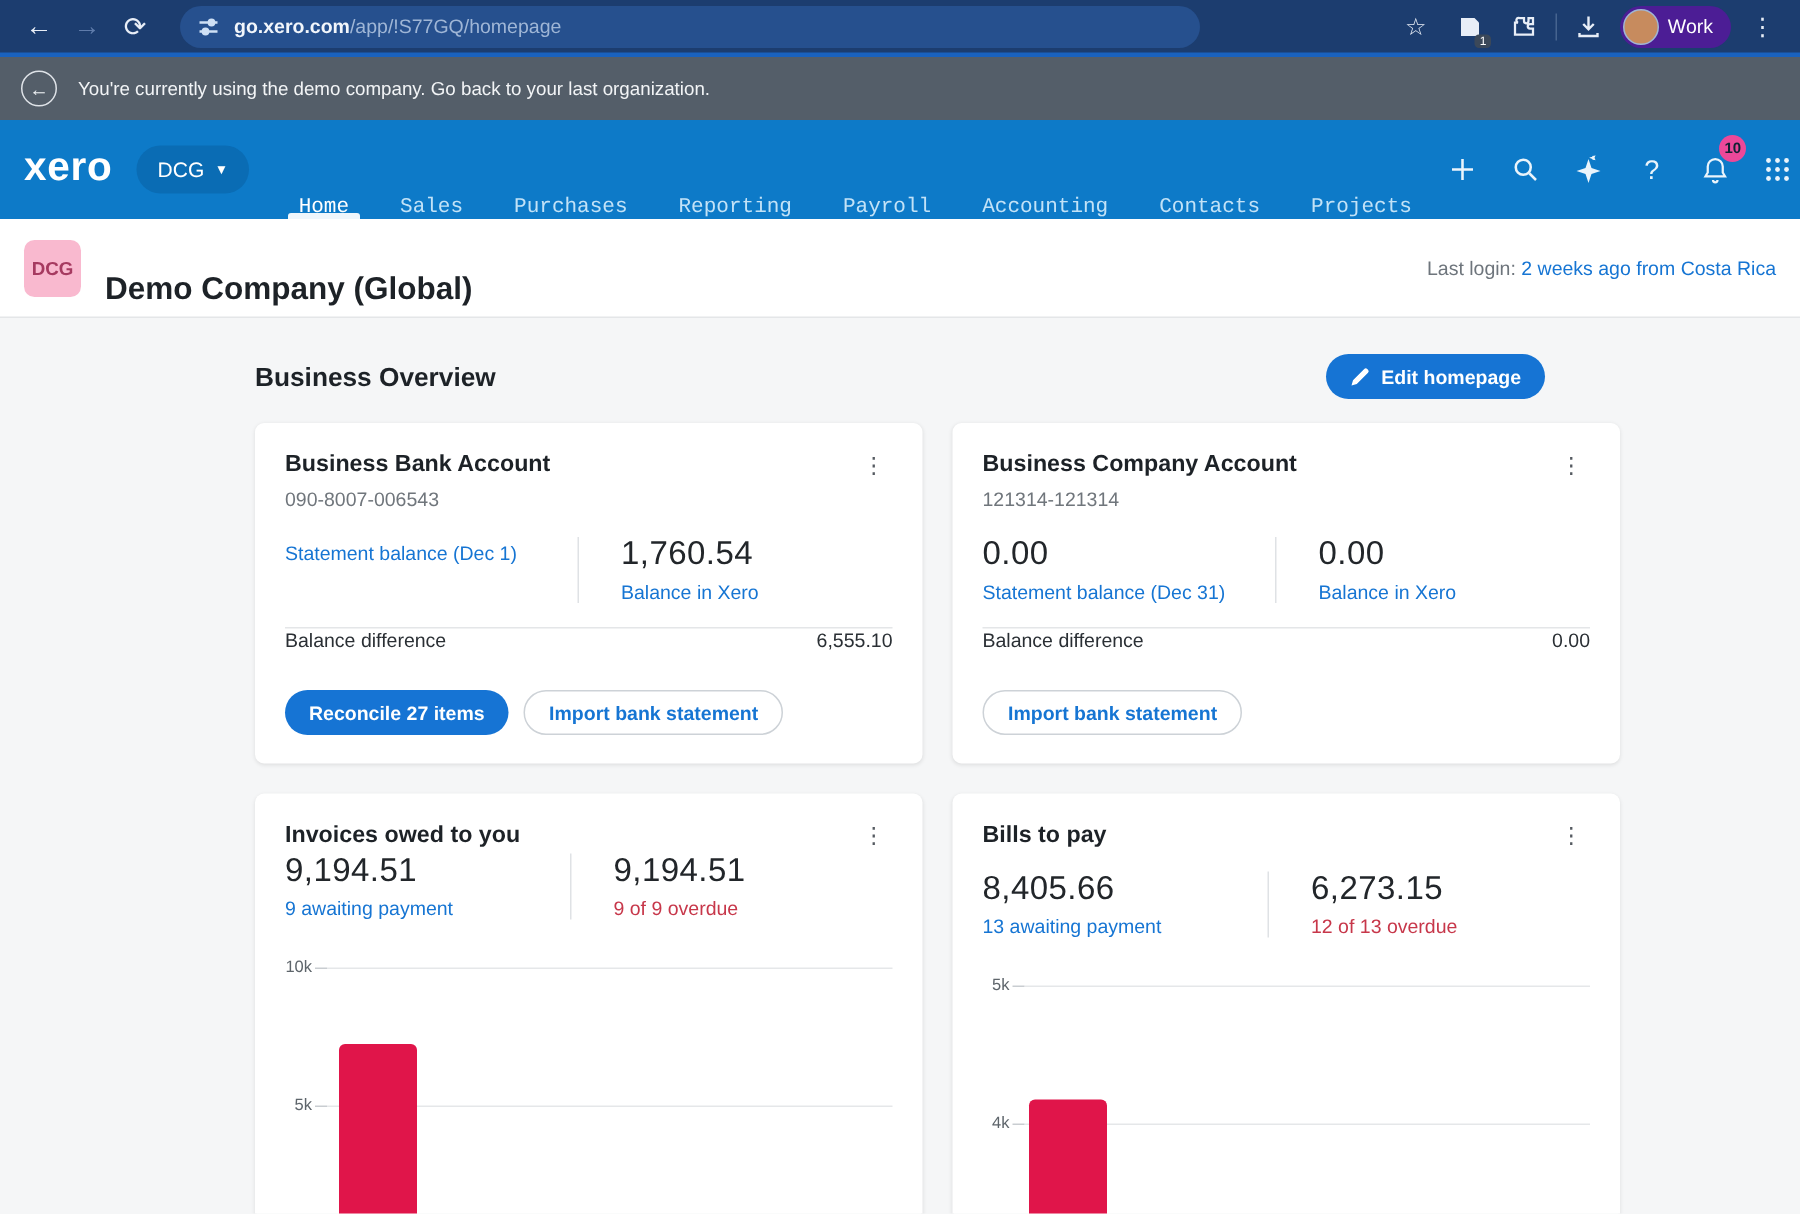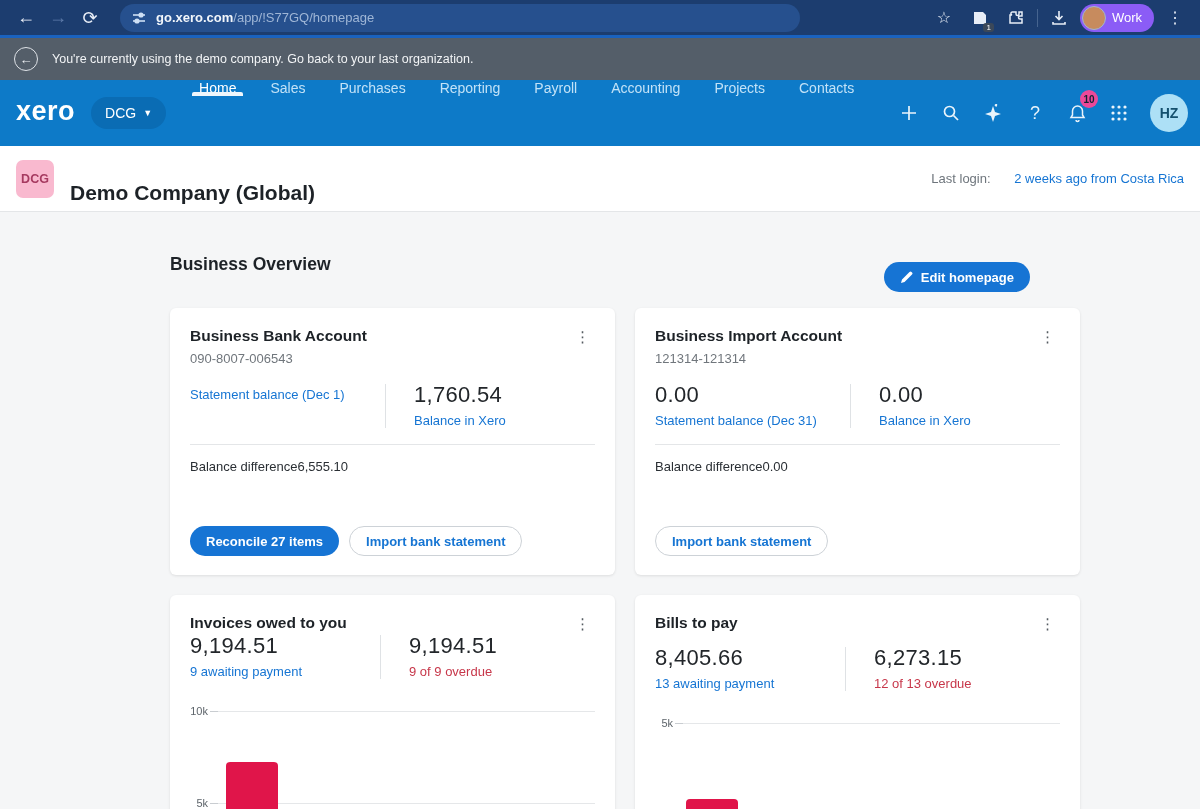--- a/index.html
+++ b/index.html
@@ -10,73 +10,73 @@
   .chrome .navbtn { width:32px; height:30px; color:#e8eef7; font-size:18px; display:flex; align-items:center; justify-content:center; border-radius:16px; }
   .chrome .navbtn.dim { color:#5f7cab; }
   .urlbar { flex:0 0 680px; height:28px; margin-left:14px; background:#26508e; border-radius:14px; display:flex; align-items:center; padding:0 12px; }
   .urlbar .tune { color:#cfe0f5; margin-right:10px; display:flex; }
   .url { color:#f2f6fb; font-size:13px; }
   .url .dim { color:#9fb6d6; }
   .chrome-right { margin-left:auto; display:flex; align-items:center; gap:6px; }
   .chrome-right .cicon { width:30px; height:28px; display:flex; align-items:center; justify-content:center; color:#e8eef7; position:relative; }
   .ext-badge { position:absolute; bottom:0px; right:1px; background:#3b4859; color:#fff; font-size:8px; padding:0 3px; border-radius:3px; }
   .chrome-sep { width:1px; height:18px; background:#4a6globalperc; background:#46648f; }
-  .profile { display:flex; align-items:center; gap:6px; background:#8b5cf6; border-radius:14px; height:28px; padding:2px 12px 2px 2px; }
+  .profile { display:flex; align-items:center; gap:6px; background:#4c1d95; border-radius:14px; height:28px; padding:2px 12px 2px 2px; }
   .profile .pava { width:24px; height:24px; border-radius:50%; background:#c78b5e; border:1px solid #9fb6d6; display:flex; align-items:center; justify-content:center; font-size:10px; color:#fff; }
   .profile span { color:#fff; font-size:13px; }
 
   
   .banner { height:42px; background:#545e69; display:flex; align-items:center; padding:0 14px; }
   .banner .backcirc { width:24px; height:24px; border:1.5px solid #dfe3e8; border-radius:50%; color:#eef1f4; font-size:13px; display:flex; align-items:center; justify-content:center; margin-right:14px; }
   .banner p { color:#f2f4f6; font-size:12.5px; }
 
   
   .xnav { height:66px; background:#0d7ac8; display:flex; align-items:center; padding:0 12px; }
   .xlogo { color:#fff; font-size:27px; font-weight:bold; letter-spacing:0.5px; margin:0 16px 4px 4px; }
   .org-pill { background:#0a6cb4; color:#fff; font-size:14px; border-radius:16px; height:32px; display:flex; align-items:center; padding:0 14px; gap:7px; margin-right:16px; }
   .org-pill .caret { font-size:9px; }
-  .xnav-items { display:flex; align-items:flex-start; height:100%; }
+  .xnav-items { display:flex; align-items:flex-end; height:100%;font-family:Liberation Mono, monospace; }
   .xnav-item { color:#c2e2f7; font-size:14px; padding:0 17px; display:flex; align-items:center; position:relative; }
   .xnav-item.active { color:#fff; }
   .xnav-item.active::after { content:""; position:absolute; left:10px; right:10px; bottom:0; height:4px; background:#eef6fc; border-radius:2px 2px 0 0; }
   .xnav-right { margin-left:auto; display:flex; align-items:center; gap:8px; }
   .xnav-ic { width:34px; height:34px; border-radius:50%; display:flex; align-items:center; justify-content:center; color:#eaf4fb; position:relative; }
   .notif-badge { position:absolute; top:-6px; right:-4px; background:#ec4899; color:#123; font-size:10px; font-weight:bold; min-width:18px; height:18px; border-radius:9px; display:flex; align-items:center; justify-content:center; padding:0 3px; }
   .avatar { width:38px; height:38px; border-radius:50%; background:#ade0f6; color:#14506e; font-size:14px; font-weight:bold; display:flex; align-items:center; justify-content:center; margin-left:6px; }
 
   
   .org-header { height:66px; background:#fff; border-bottom:1px solid #e4e6e8; display:flex; align-items:center; padding:0 16px; }
   .org-badge { width:38px; height:38px; border-radius:7px; background:#f9b9cf; color:#a63a60; font-size:12.5px; font-weight:bold; display:flex; align-items:center; justify-content:center; margin-right:16px; }
   .org-title { font-size:21px; font-weight:bold; color:#1d2227;margin-top:28px; }
   .last-login { margin-left:auto; font-size:13px; color:#6e757c; }
-  .last-login a { color:#1675d3; text-decoration:none;margin-left:20px; }
+  .last-login a { color:#1675d3; text-decoration:none; }
 
   
   .main { padding:24px 170px 0 170px; }
   .overview-row { display:flex; align-items:center; justify-content:space-between; margin-bottom:16px; }
   .overview-title { font-size:17.5px; font-weight:bold; color:#1d2227; }
-  .btn { border:none; cursor:pointer; font-family:inherit;margin-top:26px; }
+  .btn { border:none; cursor:pointer; font-family:inherit; }
   .btn-primary { background:#1674d4; color:#fff; font-size:13px; font-weight:bold; height:30px; border-radius:15px; padding:0 16px; display:flex; align-items:center; gap:8px; }
   .btn-outline { background:#fff; color:#1675d3; font-size:13px; font-weight:bold; height:30px; border-radius:15px; padding:0 16px; border:1px solid #cdd2d7; display:flex; align-items:center; }
 
   .cards { display:grid; grid-template-columns:1fr 1fr; gap:20px; }
   .card { background:#fff; border-radius:6px; box-shadow:0 1px 3px rgba(0,0,0,0.10); padding:19px 20px; }
   .card-head { display:flex; justify-content:space-between; align-items:flex-start; }
   .card-title { font-size:15.5px; font-weight:bold; color:#1d2227; }
   .kebab { color:#555b61; font-size:15px; line-height:1; padding:2px 5px; background:none; border:none; cursor:pointer; }
   .acct-num { font-size:13px; color:#70767c; margin-top:5px; }
   .amounts { display:flex; margin-top:16px; }
   .amt-col { min-width:195px; }
   .amt-divider { width:1px; background:#dfe2e5; margin:2px 14px 0 0; }
   .amt { font-size:22px; color:#22262a; letter-spacing:0.3px; }
   .amt-label { font-size:13px; margin-top:5px; }
   .amt-label.blue { color:#1675d3; }
   .amt-label.red { color:#c7374a; }
   .hr { border:none; border-top:1px solid #e4e6e8; margin:16px 0 0 0; }
-  .bal-row { display:flex; font-size:13px; color:#2a2f34; margin-top:14px; }
+  .bal-row { display:flex; justify-content:space-between; font-size:13px; color:#2a2f34; margin-top:0; }
   .card-actions { display:flex; gap:10px; margin-top:26px; }
 
   
   .chart { position:relative; height:200px; margin-top:22px; }
   .gridline { position:absolute; left:28px; right:0; height:1px; background:#e5e7e9; }
   .gtick { position:absolute; left:20px; width:8px; height:1px; background:#c9cdd1; }
   .glabel { position:absolute; left:0; width:18px; text-align:right; font-size:11px; color:#5e656b; transform:translateY(-6px); }
   .bar { position:absolute; bottom:10px; width:52px; border-radius:4px 4px 0 0; }
   .bar-red { background:#e0154a; }
 
@@ -141,22 +141,22 @@
     <span>DCG</span>
     <span class="caret">▼</span>
   </div>
   <div class="xnav-items">
     <div class="xnav-item active">Home</div>
     <div class="xnav-item">Sales</div>
     <div class="xnav-item">Purchases</div>
     <div class="xnav-item">Reporting</div>
     <div class="xnav-item">Payroll</div>
     <div class="xnav-item">Accounting</div>
+    <div class="xnav-item">Contacts</div>
     <div class="xnav-item">Projects</div>
-    <div class="xnav-item">Contacts</div>
   </div>
   <div class="xnav-right">
     <div class="xnav-ic">
       <svg width="18" height="18" viewBox="0 0 18 18" stroke="#eaf4fb" stroke-width="1.7">
           <path d="M9 2 v14 M2 9 h14"></path>
         </svg>
     </div>
     <div class="xnav-ic">
       <svg width="18" height="18" viewBox="0 0 18 18" fill="none" stroke="#eaf4fb" stroke-width="1.7">
           <circle cx="7.5" cy="7.5" r="5"></circle>
@@ -240,21 +240,21 @@
         <span>6,555.10</span>
       </div>
       <div class="card-actions">
         <button class="btn btn-primary">Reconcile 27 items</button>
         <button class="btn btn-outline">Import bank statement</button>
       </div>
     </div>
 
     <div class="card">
       <div class="card-head">
-        <div class="card-title">Business Import Account</div>
+        <div class="card-title">Business Company Account</div>
         <button class="kebab">⋮</button>
       </div>
       <div class="acct-num">121314-121314</div>
       <div class="amounts">
         <div class="amt-col">
           <div class="amt">0.00</div>
           <div class="amt-label blue">Statement balance (Dec 31)</div>
         </div>
         <div class="amt-divider"></div>
         <div class="amt-col" style="padding-left:14px;">

